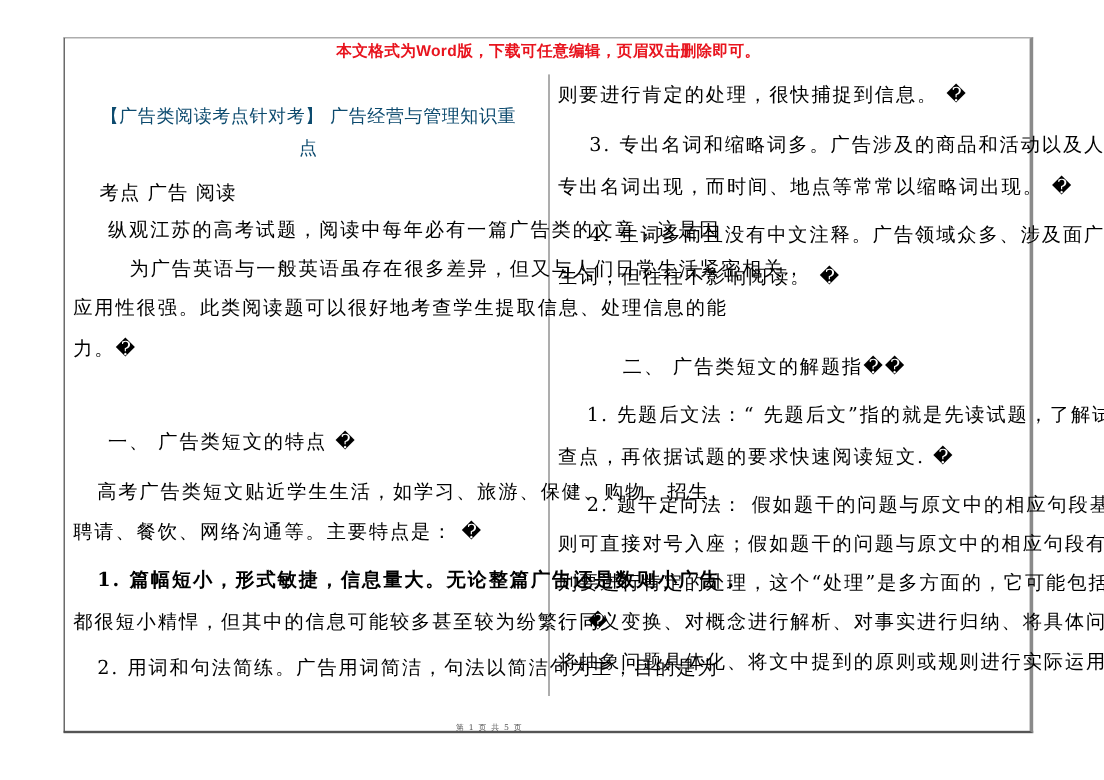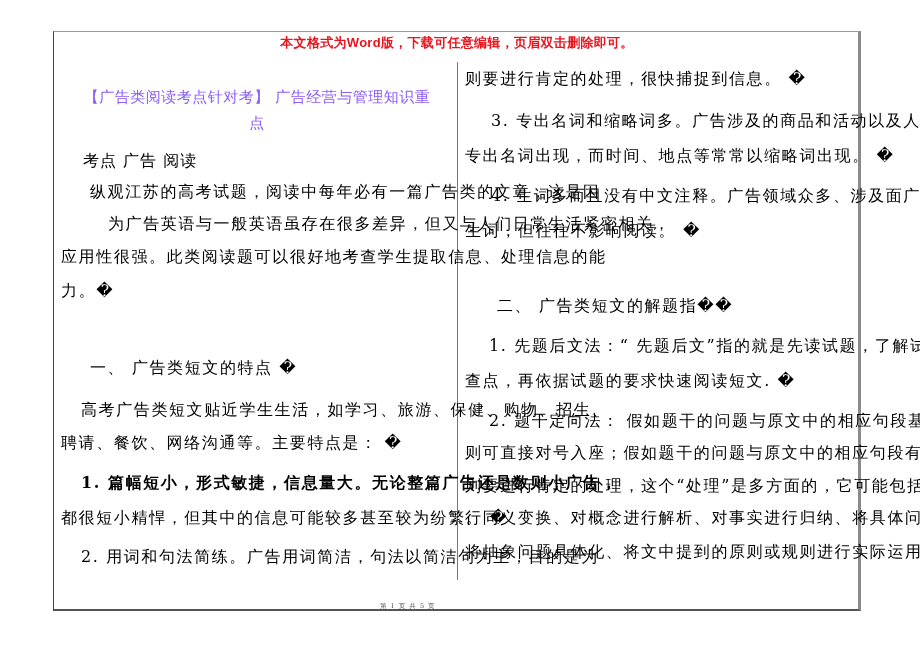--- a/index.html
+++ b/index.html
@@ -17,21 +17,21 @@
     position: absolute; left: 53px; top: 34px; width: 808px; text-align: center;
     color: #e8141e; font-family: Liberation Sans, sans-serif;
     font-size: 13px; font-weight: bold; letter-spacing: 0.3px;
   }
   .col-divider {
     position: absolute; left: 457px; top: 62px; width: 1px; height: 518px; background: #777;
   }
   .title {
     position: absolute; left: 61px; top: 84px; width: 392px; text-align: center;
     font-family: "DejaVu Sans", "Liberation Sans", sans-serif; font-size: 15px; line-height: 26px;
-    color: #8b5cf6; letter-spacing: 0.5px;
+    color: #0c4a6e; letter-spacing: 0.5px;
   }
   .line { position: absolute; white-space: nowrap; letter-spacing: 1.6px; }
   .footer {
     position: absolute; left: 380px; top: 602px; width: 160px; text-align: left;
     font-size: 6.5px; color: #555; letter-spacing: 1px;
   }
 </style>
 </head>
 <body>
 
@@ -57,21 +57,21 @@
   <div class="line" style="left:61px;top:508px;">都很短小精悍，但其中的信息可能较多甚至较为纷繁。 �</div>
   <div class="line" style="left:81px;top:547px;">2. 用词和句法简练。广告用词简洁，句法以简洁句为主，目的是为</div>
 </div>
 
 <div>
   <div class="line" style="left:465px;top:69px;">则要进行肯定的处理，很快捕捉到信息。 �</div>
   <div class="line" style="left:491px;top:111px;">3. 专出名词和缩略词多。广告涉及的商品和活动以及人物等常常以</div>
   <div class="line" style="left:465px;top:146px;">专出名词出现，而时间、地点等常常以缩略词出现。 �</div>
   <div class="line" style="left:491px;top:186px;">4. 生词多而且没有中文注释。广告领域众多、涉及面广，因此会有</div>
   <div class="line" style="left:465px;top:221px;">生词，但往往不影响阅读。 �</div>
-  <div class="line" style="left:497px;top:296px;text-align:center;">二、 广告类短文的解题指��</div>
+  <div class="line" style="left:519px;top:296px;text-align:center;">二、 广告类短文的解题指��</div>
   <div class="line" style="left:489px;top:336px;">1. 先题后文法：“ 先题后文”指的就是先读试题，了解试题的考</div>
   <div class="line" style="left:465px;top:371px;">查点，再依据试题的要求快速阅读短文. �</div>
   <div class="line" style="left:489px;top:411px;">2. 题干定向法： 假如题干的问题与原文中的相应句段基本相同，</div>
   <div class="line" style="left:465px;top:443px;">则可直接对号入座；假如题干的问题与原文中的相应句段有较大出入，</div>
   <div class="line" style="left:465px;top:476px;">则要进行肯定的处理，这个“处理”是多方面的，它可能包括对原文进</div>
   <div class="line" style="left:465px;top:508px;">行同义变换、对概念进行解析、对事实进行归纳、将具体问题抽象化或</div>
   <div class="line" style="left:465px;top:542px;">将抽象问题具体化、将文中提到的原则或规则进行实际运用等等。 �</div>
 </div>
 
 <div class="footer">第 1 页 共 5 页</div>

